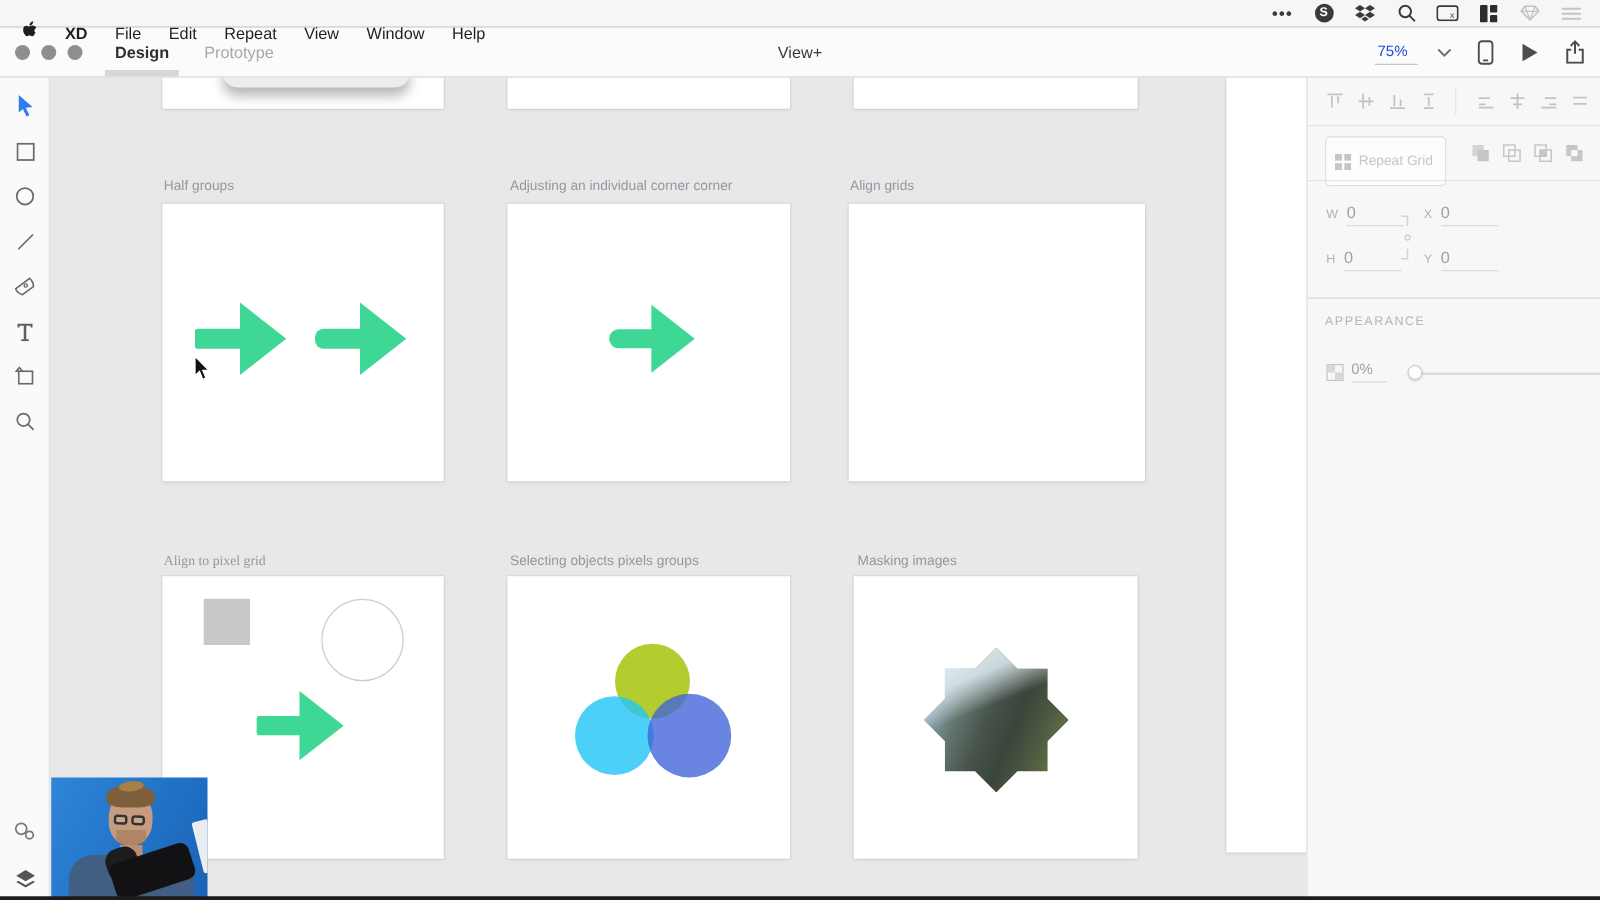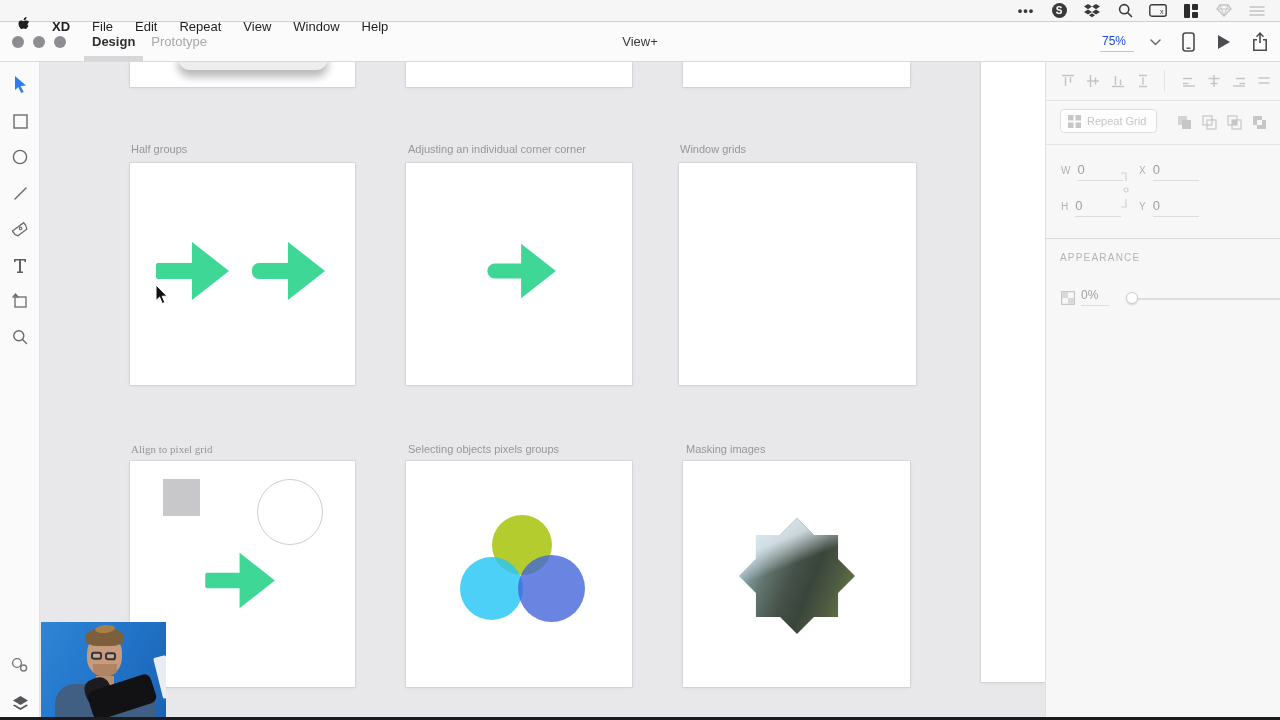--- a/index.html
+++ b/index.html
@@ -19,21 +19,21 @@
   .status-icon { display:flex; align-items:center; justify-content:center; width:18px; height:18px; color:#3a3a3c; }
   .skype-badge { width:15px; height:15px; border-radius:50%; background:#3a3a3c; color:#fff; font-size:10px;
     font-weight:bold; display:flex; align-items:center; justify-content:center; }
   .dim { color:#c4c4c7; }
 
   
   .toolbar { position:absolute; top:22px; left:0; right:0; height:40px; background:#fbfbfc;
     border-bottom:1px solid #dadadc; z-index:40; }
   .traffic { position:absolute; left:12px; top:14px; display:flex; gap:9px; }
   .traffic span { width:12px; height:12px; border-radius:50%; background:#8e8e92; display:block; }
-  .tabs { position:absolute; left:90px; top:0; height:100%; display:flex; gap:12px; font-size:13px; }
+  .tabs { position:absolute; left:90px; top:0; height:100%; display:flex; gap:24px; font-size:13px; }
   .tab { height:100%; display:flex; align-items:center; position:relative; padding:0 2px; }
   .tab.active { color:#2f2f31; font-weight:bold; }
   .tab.inactive { color:#a8a8ac; }
   .tab.active .tab-underline { position:absolute; left:-6px; right:-6px; bottom:0; height:5px; background:#d7d7d9; }
   .doc-title { position:absolute; left:50%; top:0; transform:translateX(-50%); height:100%;
     display:flex; align-items:center; font-size:13px; color:#3a3a3c; }
   .toolbar-right { position:absolute; right:12px; top:0; height:100%; display:flex; align-items:center; gap:21px; }
   .zoom-select { display:flex; align-items:center; gap:16px; font-size:12px; color:#1d4ed8; }
   .zoom-value { border-bottom:1px solid #c6c6c9; padding:2px 8px 3px 2px; }
   .tb-icon { color:#4d4d51; display:flex; align-items:center; }
@@ -65,21 +65,21 @@
       linear-gradient(158deg, rgba(233,241,247,0.95) 0%, rgba(225,236,243,0.85) 24%, rgba(225,236,243,0) 42%),
       linear-gradient(112deg, #bccfda 0%, #8ba4ae 16%, #63756f 30%, #46524a 46%, #3a453b 60%, #4c5840 74%, #5f6d45 85%, #37432d 94%, #2c3724 100%);
   }
 
   
   .propspanel { position:absolute; left:1045px; top:62px; right:0; bottom:0; background:#f7f7f8;
     border-left:1px solid #e1e1e3; z-index:30; }
   .p-divider { position:absolute; left:0; right:0; height:1px; background:#e4e4e6; }
   .v-divider { position:absolute; width:1px; background:#e4e4e6; }
   .p-icon { position:absolute; width:16px; height:16px; display:flex; align-items:center; justify-content:center; }
-  .repeat-grid-btn { position:absolute; left:14px; top:47px; height:24px; padding:0 10px 0 7px;
+  .repeat-grid-btn { position:absolute; left:14px; top:47px; height:40px; padding:0 10px 0 7px;
     border:1px solid #dedee0; border-radius:4px; background:#fdfdfe; display:flex; align-items:center; gap:6px;
     font-size:11px; color:#c6c6c9; }
   .field { position:absolute; display:flex; align-items:baseline; gap:7px; }
   .field .f-label { font-size:10px; color:#b2b2b6; }
   .field .f-value { font-size:13px; color:#a0a0a4; border-bottom:1px solid #dcdcde; width:46px; padding-bottom:3px; }
   .appearance-title { position:absolute; left:14px; top:190px; font-size:10px; letter-spacing:1.2px; color:#b4b4b8; }
   .opacity-value { position:absolute; left:35px; top:226px; font-size:12px; color:#a0a0a4;
     border-bottom:1px solid #dcdcde; width:28px; padding-bottom:3px; }
   .slider-track { position:absolute; left:84px; top:236px; width:180px; height:2px; background:#dddde0; border-radius:1px; }
   .slider-knob { position:absolute; left:80px; top:230px; width:12px; height:12px; background:#fff; border:1px solid #cfcfd2;
@@ -290,21 +290,21 @@
   <div class="artboard partial-clip" style="left:130px; top:62px; width:225px; height:25px;">
     <div class="blob-shadow"></div>
   </div>
   <div class="artboard" style="left:406px; top:62px; width:226px; height:25px;"></div>
   <div class="artboard" style="left:683px; top:62px; width:227px; height:25px;"></div>
 
   <div class="artboard" style="left:981px; top:62px; width:64px; height:620px;"></div>
 
   <div class="ab-label" style="left:131px; top:143px;">Half groups</div>
   <div class="ab-label" style="left:408px; top:143px;">Adjusting an individual corner corner</div>
-  <div class="ab-label" style="left:680px; top:143px;">Window grids</div>
+  <div class="ab-label" style="left:680px; top:143px;">Align grids</div>
 
   <div class="artboard" style="left:130px; top:163px; width:225px; height:222px;"></div>
   <div class="artboard" style="left:406px; top:163px; width:226px; height:222px;"></div>
   <div class="artboard" style="left:679px; top:163px; width:237px; height:222px;"></div>
 
   <svg class="arrow-svg" style="left:156px; top:238px;" width="76" height="66" viewBox="0 0 76 66">
       <g fill="#3fd796">
         <rect x="0" y="25" width="46" height="16" rx="2"></rect>
         <polygon points="36,4 73,33 36,62"></polygon>
       </g>

